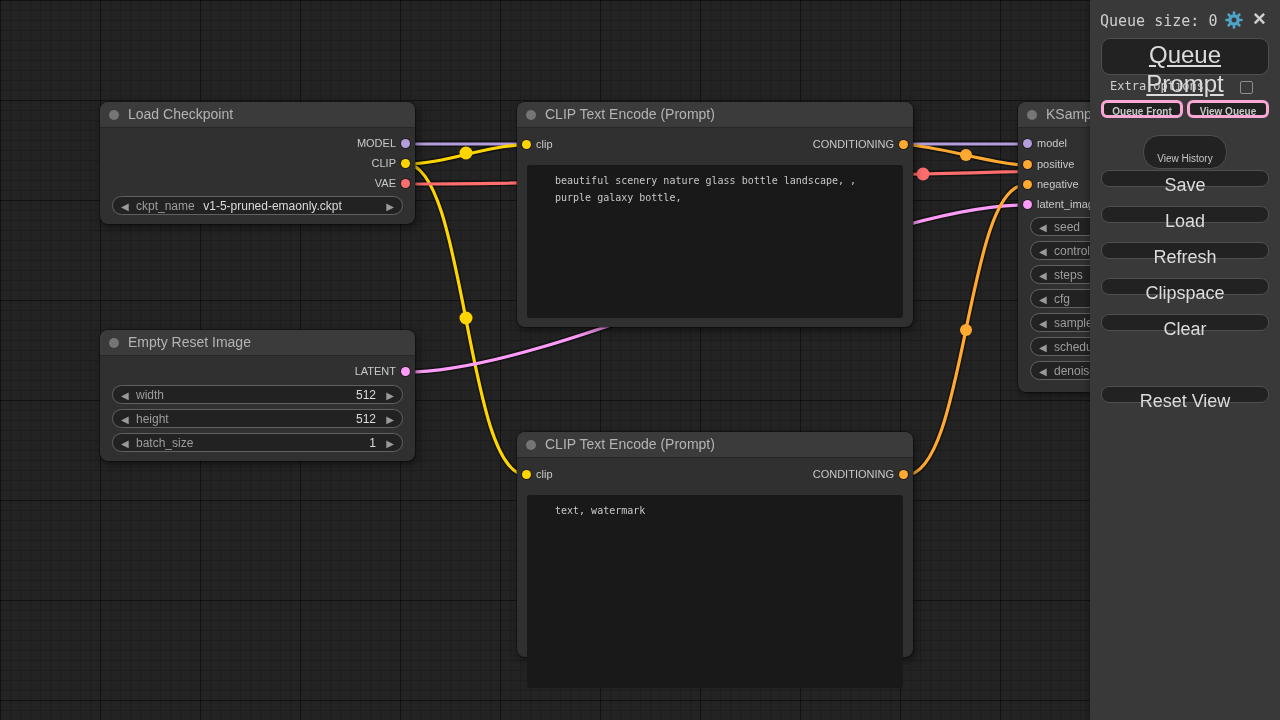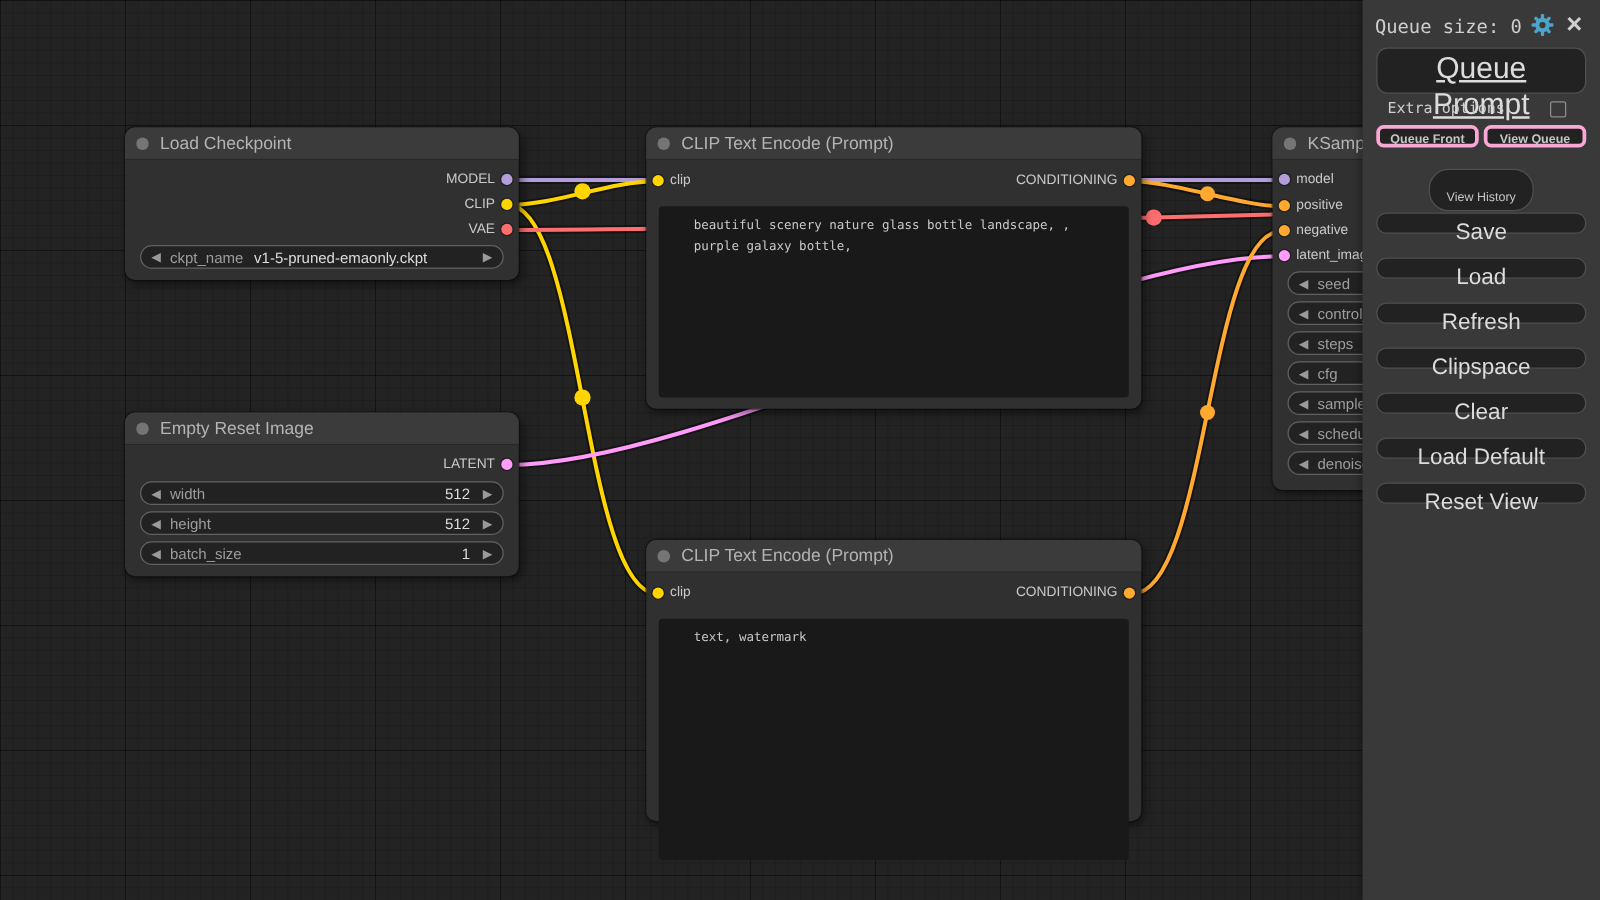--- a/index.html
+++ b/index.html
@@ -245,18 +245,17 @@
     <span class="extra-label">Extra options</span>
     <span class="checkbox"></span>
     <button class="smallbtn" id="queue-front">Queue Front</button>
     <button class="smallbtn" id="view-queue">View Queue</button>
     <button id="view-history">View History</button>
     <button class="mbtn big" style="top:170px">Save</button>
     <button class="mbtn big" style="top:206px">Load</button>
     <button class="mbtn big" style="top:242px">Refresh</button>
     <button class="mbtn big" style="top:278px">Clipspace</button>
     <button class="mbtn big" style="top:314px">Clear</button>
-    <button class="mbtn big" style="top:350px">Load Default</button>
     <button class="mbtn big" style="top:386px">Reset View</button>
   </div>
   <span class="close-x">×</span>
 
 </div>
 
 </body></html>

